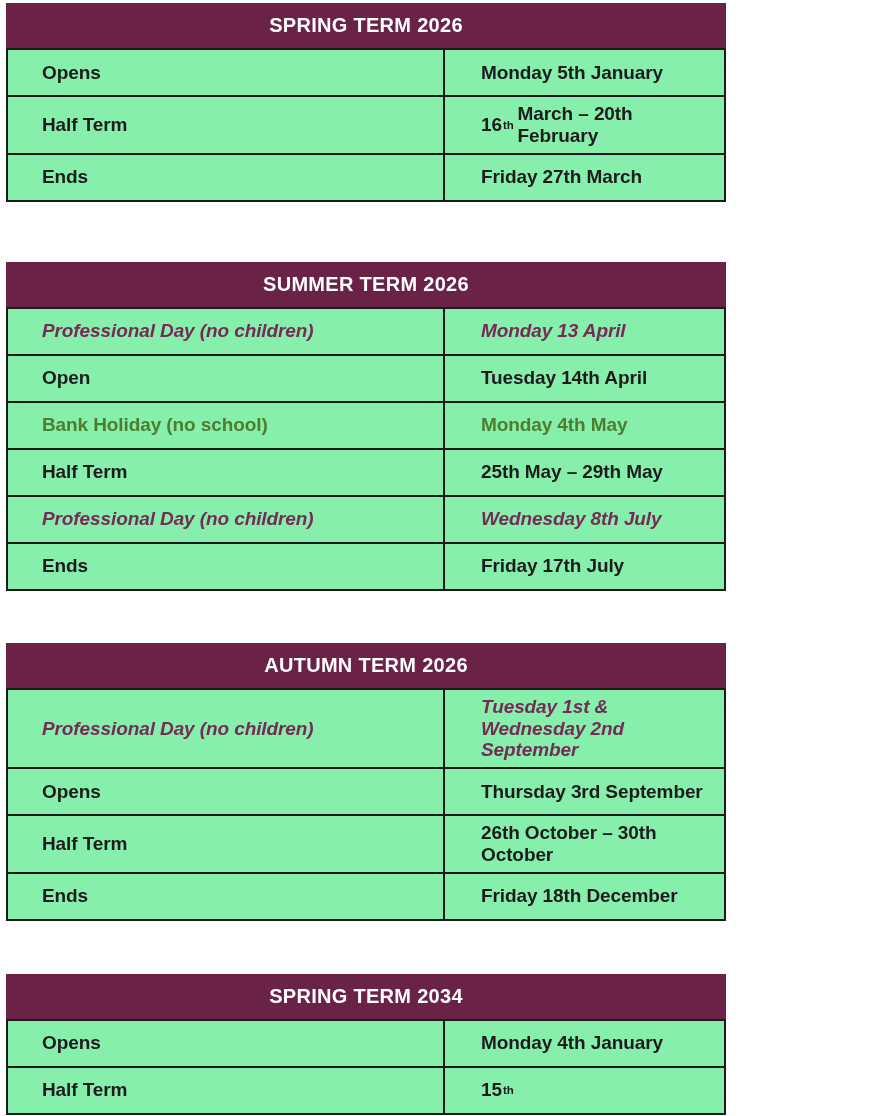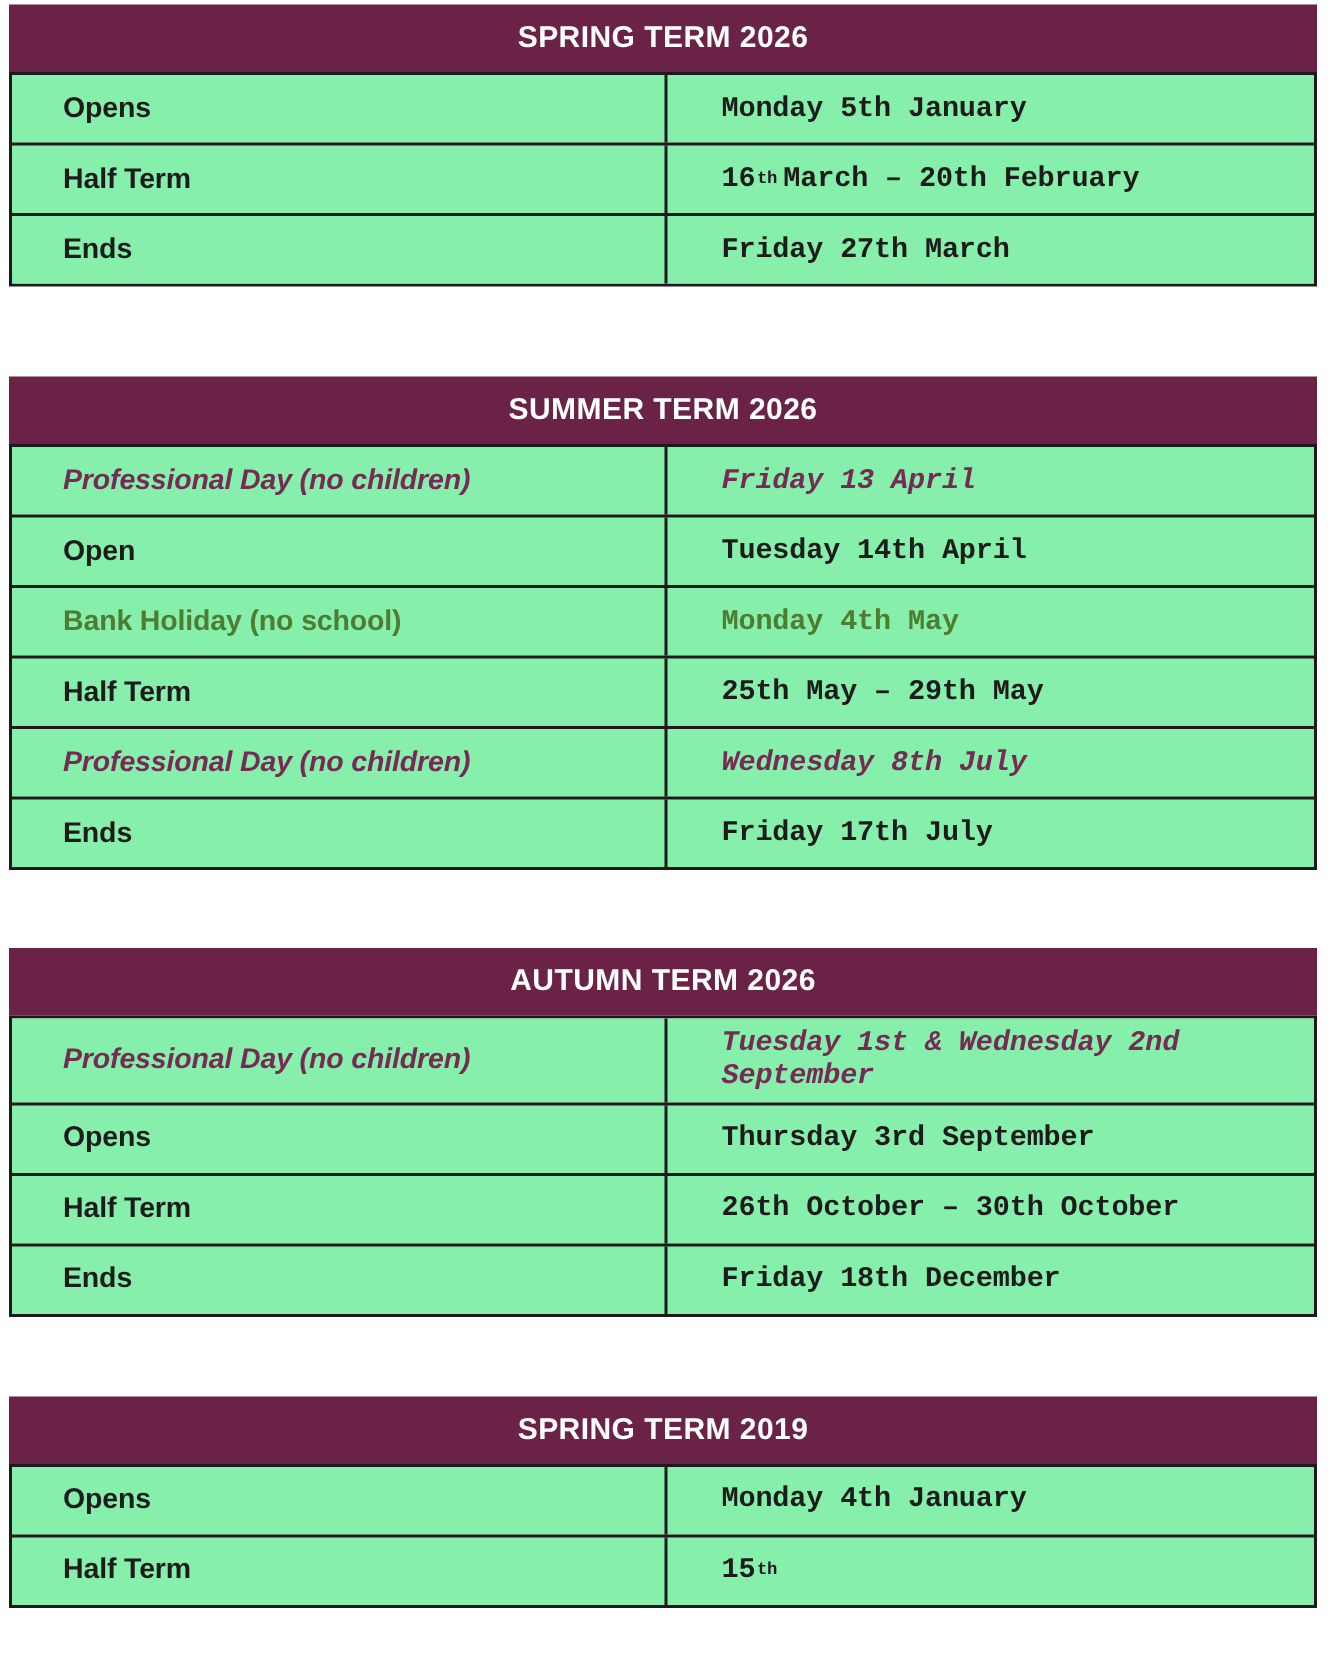--- a/index.html
+++ b/index.html
@@ -18,21 +18,21 @@
     font-family: "Liberation Sans", sans-serif;
   }
   body {
     width: 890px;
     min-height: 1116px;
   }
   main {
     padding: 3px 0 10px 6px;
   }
   .term {
-    width: 872px;
+    width: 720px;
   }
   .term:nth-of-type(1) { margin-bottom: 60px; }
   .term:nth-of-type(2) { margin-bottom: 52px; }
   .term:nth-of-type(3) { margin-bottom: 53px; }
   .term-header {
     background: var(--header-bg);
     color: var(--header-text);
     height: 45px;
     line-height: 45px;
     text-align: center;
@@ -64,21 +64,20 @@
     padding: 6px 12px 6px 34px;
   }
   .label-cell {
     width: 437px;
     flex: 0 0 437px;
     border-right: 2px solid var(--border);
   }
   .date-cell {
     flex: 1 1 auto;
     padding-left: 36px;
-    font-family: Liberation Mono, monospace;
   }
   .row.variant-professional .cell {
     color: var(--professional-text);
     font-style: italic;
   }
   .row.variant-holiday .cell {
     color: var(--holiday-text);
     text-align: center;
   }
   sup.date-sup {
@@ -123,21 +122,21 @@
   </div>
 </div>
   </section>
 
   <section class="term">
     <header class="term-header">SUMMER TERM 2026</header>
     <div class="term-body">
   <div class="row variant-professional">
     <div class="cell label-cell">Professional Day (no children)</div>
     <div class="cell date-cell">
-            <span class="date-pre">Friday 13 April</span>
+            <span class="date-pre">Monday 13 April</span>
             <span class="date-rest"></span>
           </div>
   </div>
 
   <div class="row variant-normal">
     <div class="cell label-cell">Open</div>
     <div class="cell date-cell">
             <span class="date-pre">Tuesday 14th April</span>
             <span class="date-rest"></span>
           </div>
@@ -208,21 +207,21 @@
     <div class="cell label-cell">Ends</div>
     <div class="cell date-cell">
             <span class="date-pre">Friday 18th December</span>
             <span class="date-rest"></span>
           </div>
   </div>
 </div>
   </section>
 
   <section class="term">
-    <header class="term-header">SPRING TERM 2019</header>
+    <header class="term-header">SPRING TERM 2034</header>
     <div class="term-body">
   <div class="row variant-normal">
     <div class="cell label-cell">Opens</div>
     <div class="cell date-cell">
             <span class="date-pre">Monday 4th January</span>
             <span class="date-rest"></span>
           </div>
   </div>
 
   <div class="row variant-normal">

